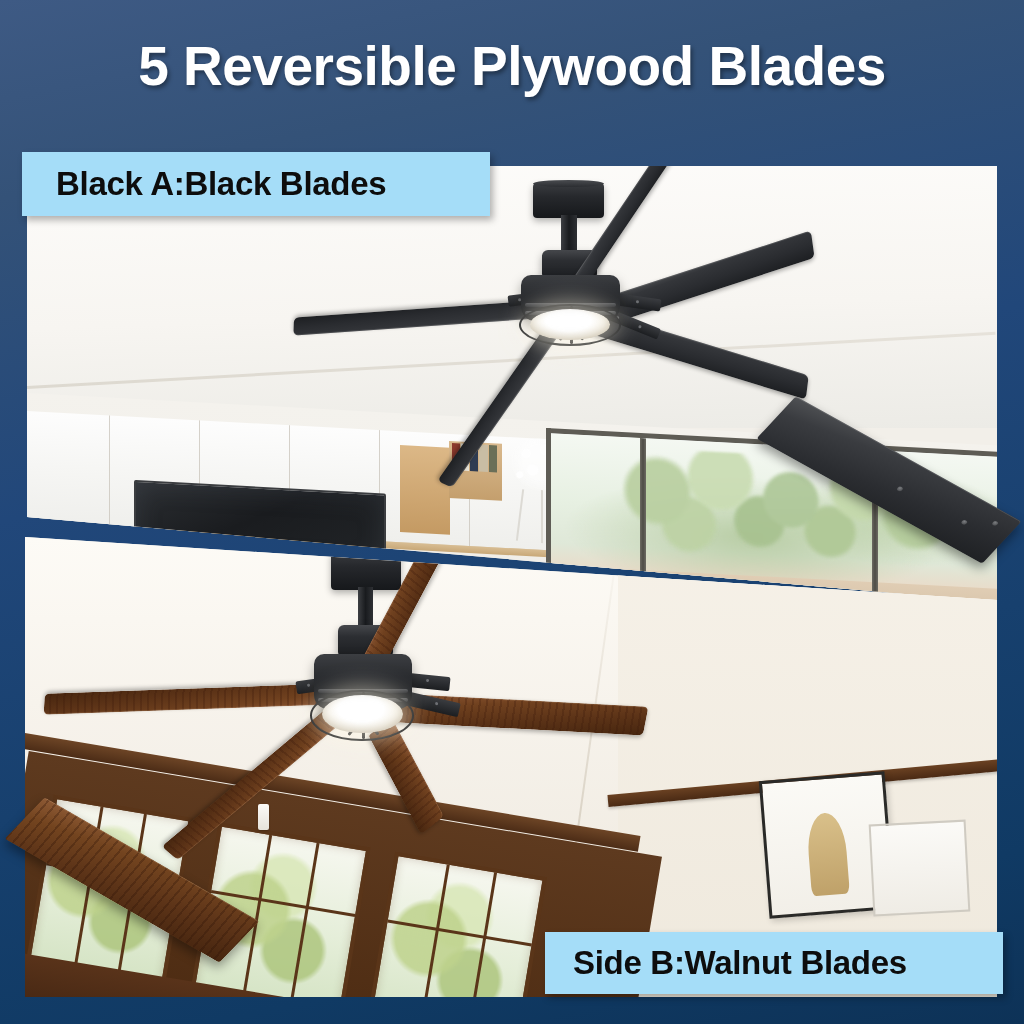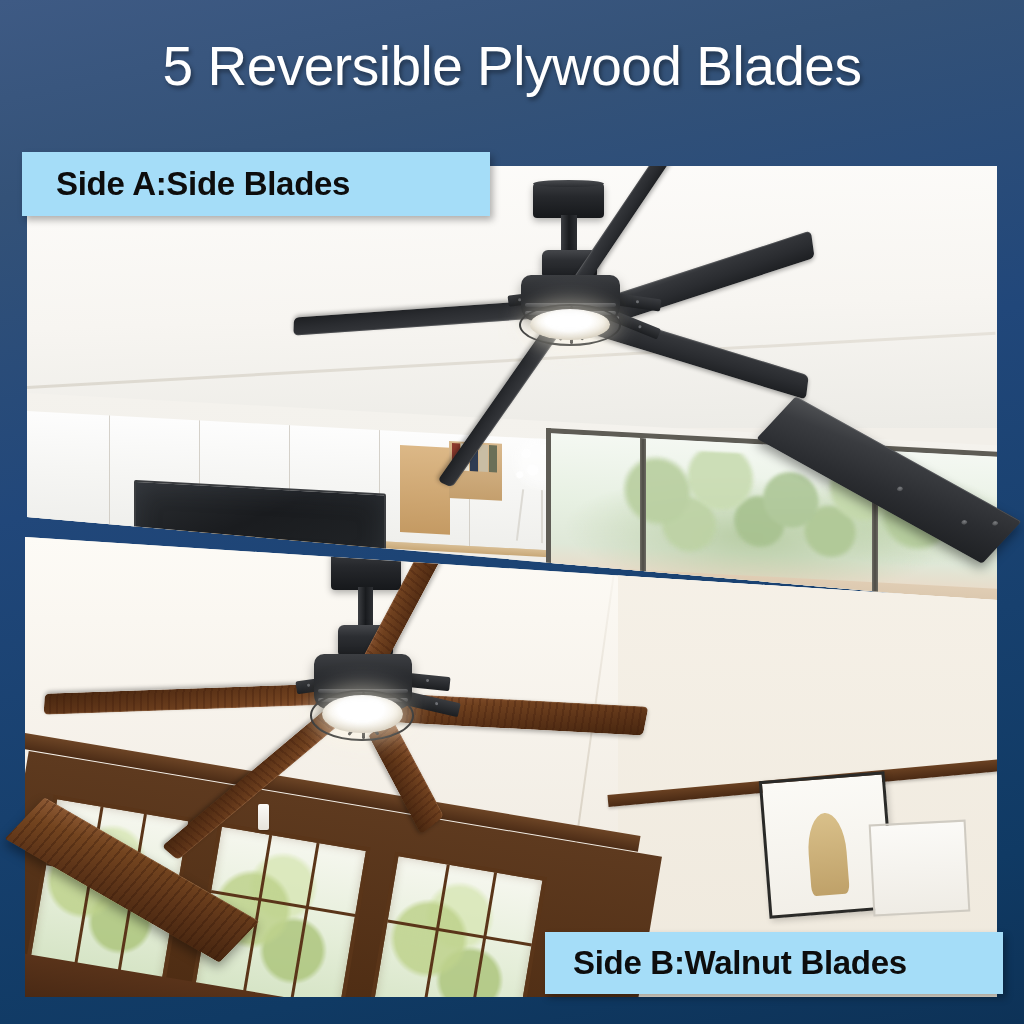--- a/index.html
+++ b/index.html
@@ -9,21 +9,21 @@
     background: linear-gradient(168deg, #3e5a84 0%, #345278 16%, #21477a 42%, #17406e 66%, #103a64 86%, #0d3257 100%);
     position:relative;
   }
 
   
   .headline-bar{
     position:absolute; left:0; top:0; width:1024px; height:132px;
     display:flex; align-items:center; justify-content:center;
   }
   .headline{
-    font-size:55px; font-weight:normal; color:#ffffff; letter-spacing:-0.5px;
+    font-size:55px; font-weight:bold; color:#ffffff; letter-spacing:-0.5px;
     white-space:nowrap;
     text-shadow:2px 3px 4px rgba(0,0,0,.38);
   }
 
   
   .photo{
     position:absolute; overflow:hidden; background:#f2efe9;
   }
   
   #photo-top{
@@ -541,17 +541,17 @@
       <div class="lightkit" style="left:39.6%; top:47.5%; width:11.6%; height:12%;"></div>
     </div>
   </div>
 </div>
 
 <div class="loose-blade loose-wood" style="left:8px; top:852px; width:248px; height:56px; transform:rotate(30deg) skewX(-14deg);">
   <i></i>
 </div>
 
 <div class="badge" id="badge-a">
-  <span>Side A:Side Blades</span>
+  <span>Black A:Black Blades</span>
 </div>
 <div class="badge" id="badge-b">
   <span>Side B:Walnut Blades</span>
 </div>
 
 </body></html>

